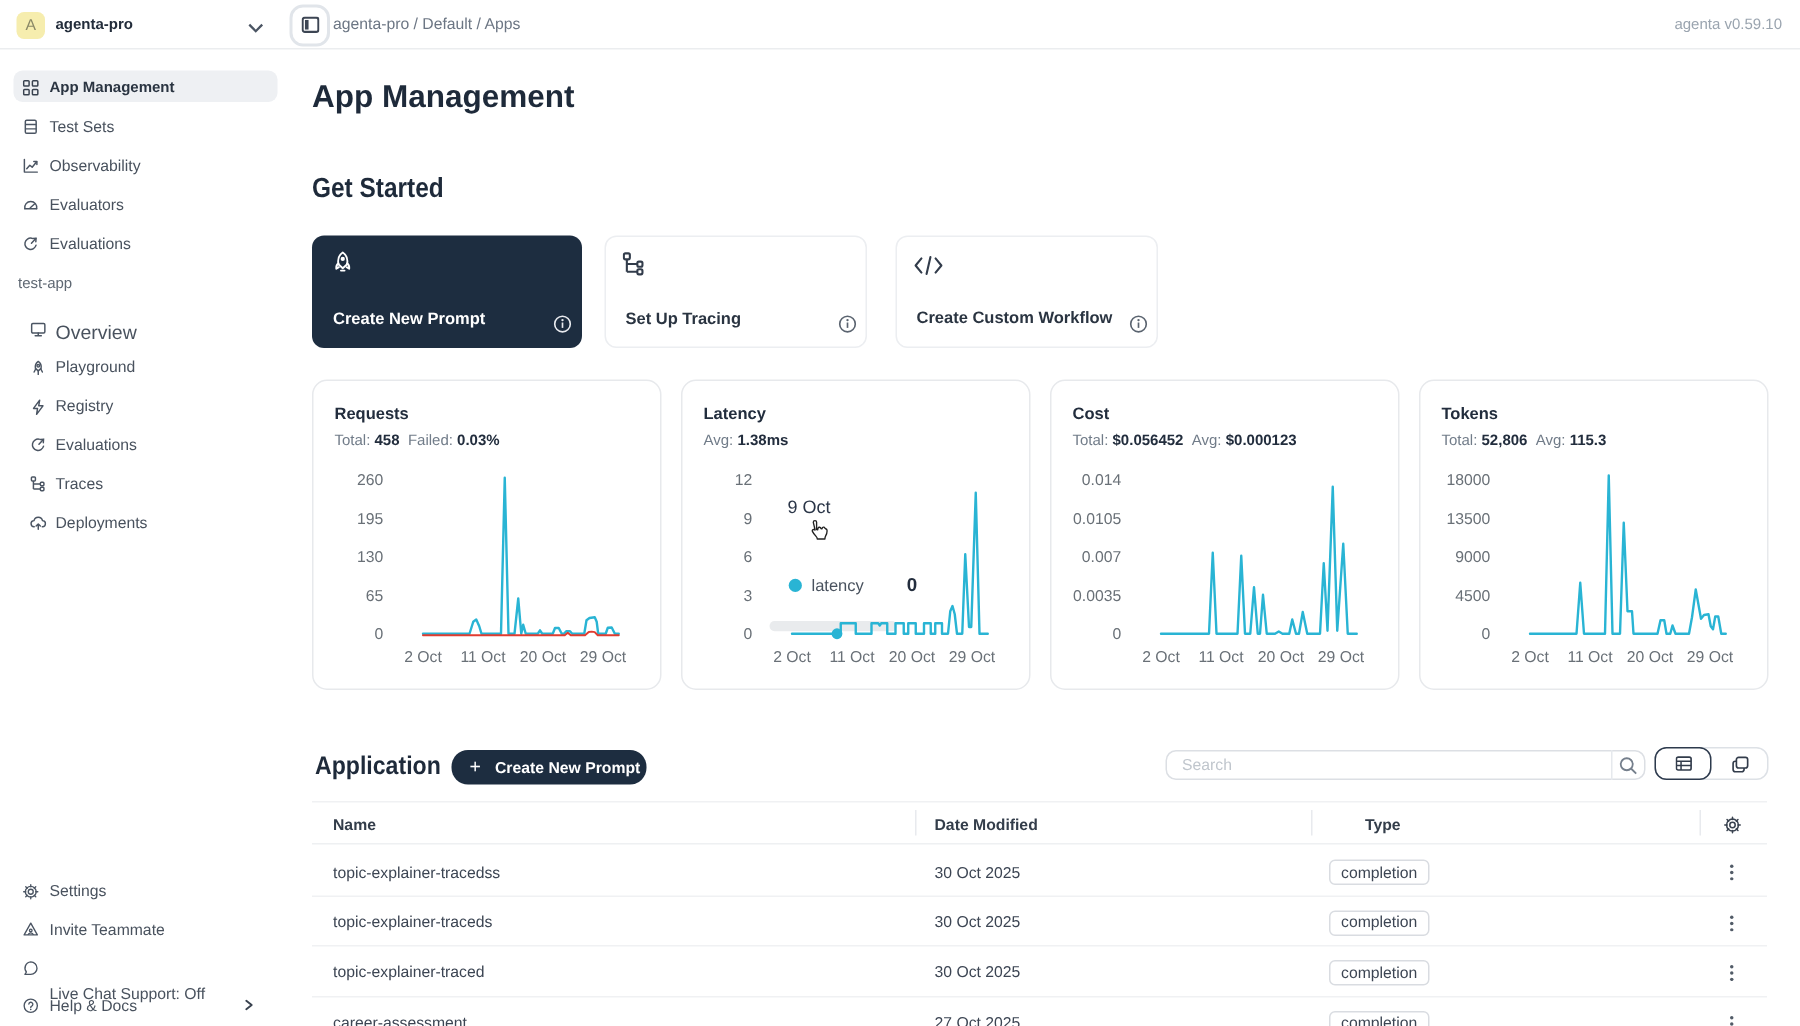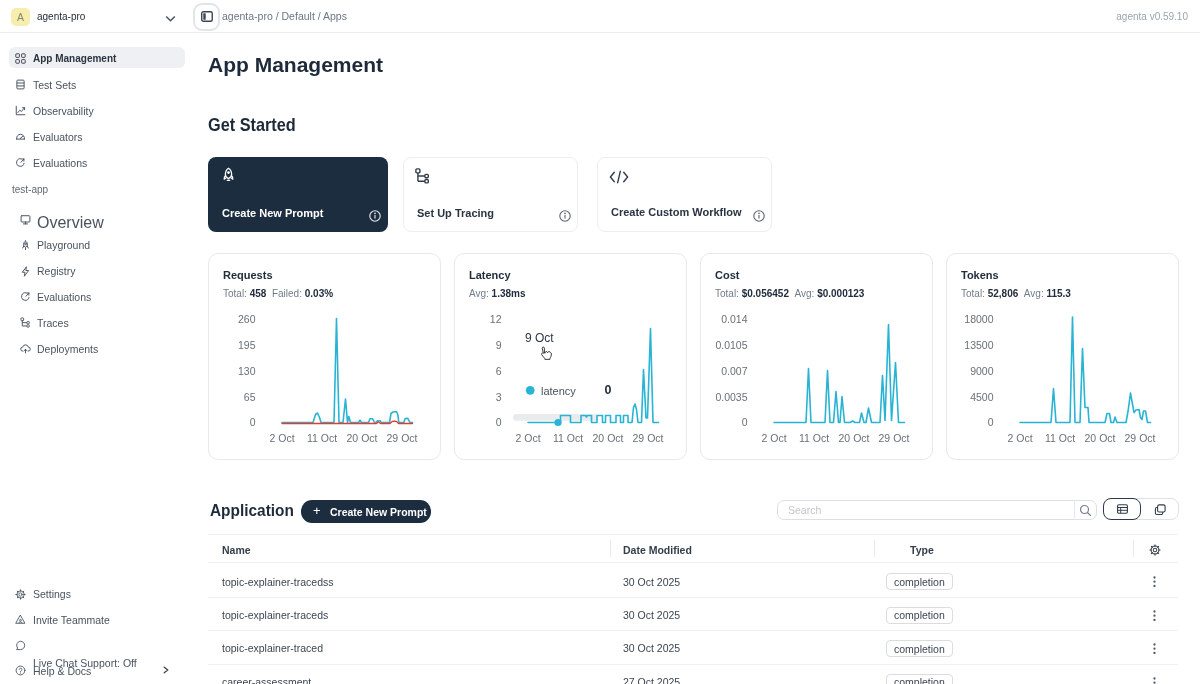--- a/index.html
+++ b/index.html
@@ -12,21 +12,21 @@
   .sub-l { font-size:10px; fill:#717c89; }
   .sub-v { font-size:10px; font-weight:bold; fill:#222d3d; }
 </style>
 </head>
 <body>
 <div id="root">
 
   <div class="abs" style="left:0;top:0;width:1200px;height:33px;border-bottom:1px solid #ebedef;"></div>
 
   <div class="abs" style="left:11px;top:8px;width:19px;height:18px;border-radius:5px;background:#f6edae;font-size:10.5px;color:#8a8866;display:flex;align-items:center;justify-content:center;">A</div>
-  <div class="abs" style="left:37px;top:11px;font-size:10px;font-weight:normal;color:#232d3b;">agenta-pro</div>
+  <div class="abs" style="left:37px;top:11px;font-size:10px;font-weight:bold;color:#232d3b;">agenta-pro</div>
   <svg class="abs" style="left:164.5px;top:15px;" width="11" height="8" viewBox="0 0 11 8">
       <path d="M1.2 1.4 L5.5 5.8 L9.8 1.4" fill="none" stroke="#4b5563" stroke-width="1.5"></path>
     </svg>
 
   <div class="abs" style="left:193px;top:2.5px;width:27px;height:28px;border:2px solid #e1e5ea;border-radius:9px;background:#fff;"></div>
   <svg class="abs" style="left:200.5px;top:10.5px;" width="12" height="11" viewBox="0 0 12 11">
       <rect x="0.75" y="0.75" width="10.5" height="9.5" rx="1.5" fill="none" stroke="#3c4553" stroke-width="1.4"></rect>
       <rect x="2.3" y="2.3" width="2.4" height="6.4" fill="#3c4553"></rect>
     </svg>
 
@@ -76,21 +76,21 @@
         </g>
       </svg>
 <div class="abs" style="left:33px;top:123.5px;font-size:10.5px;font-weight:normal;color:#49525e;">Evaluations</div>
 <div class="abs" style="left:12px;top:151px;font-size:10px;color:#5f6873;">test-app</div>
 <svg class="abs" style="left:20px;top:181.0px;" width="11" height="11" viewBox="0 0 14 14">
         <g fill="none" stroke="#4b5563" stroke-width="1.25" stroke-linecap="round">
           <rect x="1.4" y="2.2" width="11.2" height="8" rx="1"></rect>
           <path d="M7 10.2 V12.6 M4.4 12.6 H9.6"></path>
         </g>
       </svg>
-<div class="abs" style="left:37px;top:180.5px;font-size:16px;color:#49525e;">Overview</div>
+<div class="abs" style="left:37px;top:180.5px;font-size:13px;color:#49525e;">Overview</div>
 <svg class="abs" style="left:20px;top:206.8px;" width="11" height="11" viewBox="0 0 14 14">
         <g fill="none" stroke="#4b5563" stroke-width="1.25" stroke-linecap="round" stroke-linejoin="round">
           <path d="M7 1.2 C8.9 2.5 9.8 4.7 9.4 7.1 L7 9.2 L4.6 7.1 C4.2 4.7 5.1 2.5 7 1.2 Z"></path>
           <circle cx="7" cy="4.9" r="1.1"></circle>
           <path d="M4.8 7.6 L3.5 10.2 M9.2 7.6 L10.5 10.2"></path>
           <path d="M7 9.8 V12.2"></path>
         </g>
       </svg>
 <div class="abs" style="left:37px;top:206.3px;font-size:10.5px;color:#49525e;">Playground</div>
 <svg class="abs" style="left:20px;top:232.6px;" width="11" height="11" viewBox="0 0 14 14">

